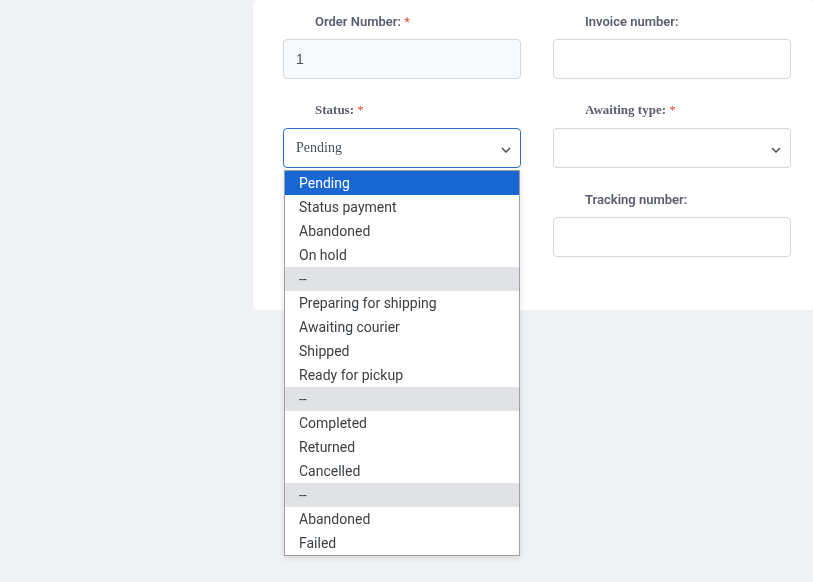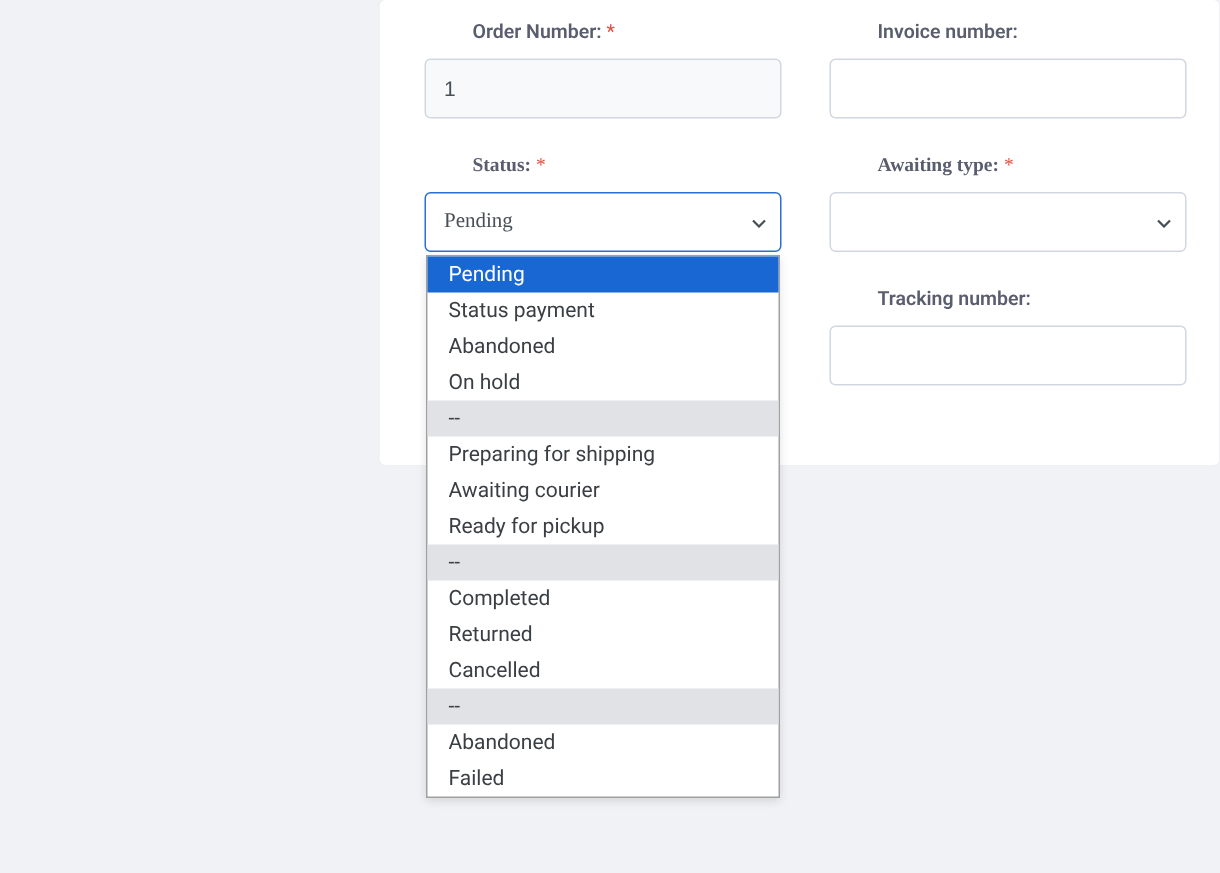--- a/index.html
+++ b/index.html
@@ -180,20 +180,21 @@
 </div>
 
 <div class="dropdown" id="status-dropdown">
     <div class="dropdown-item selected">Pending</div>
     <div class="dropdown-item">Status payment</div>
     <div class="dropdown-item">Abandoned</div>
     <div class="dropdown-item">On hold</div>
     <div class="dropdown-sep">--</div>
     <div class="dropdown-item">Preparing for shipping</div>
     <div class="dropdown-item">Awaiting courier</div>
+    <div class="dropdown-item">Shipped</div>
     <div class="dropdown-item">Ready for pickup</div>
     <div class="dropdown-sep">--</div>
     <div class="dropdown-item">Completed</div>
     <div class="dropdown-item">Returned</div>
     <div class="dropdown-item">Cancelled</div>
     <div class="dropdown-sep">--</div>
     <div class="dropdown-item">Abandoned</div>
     <div class="dropdown-item">Failed</div>
   </div>
 

